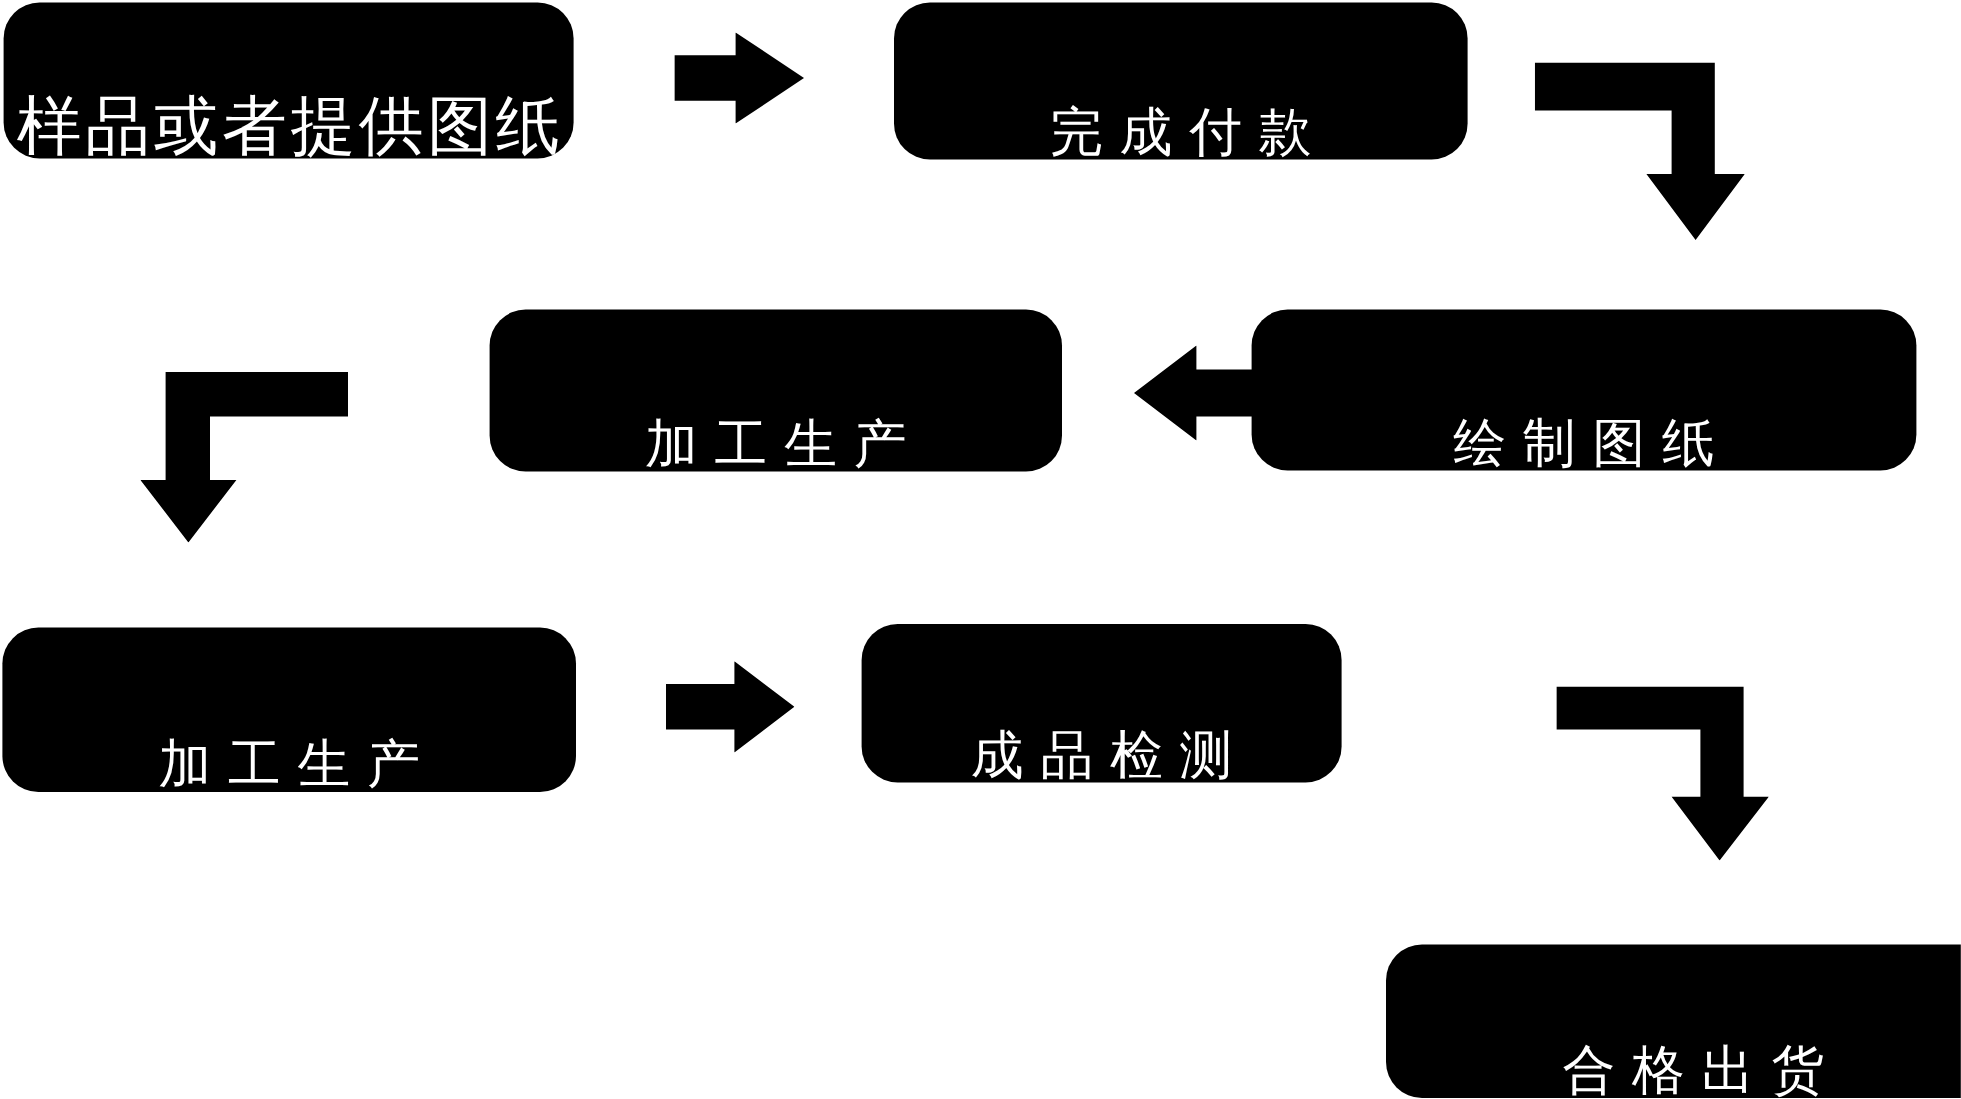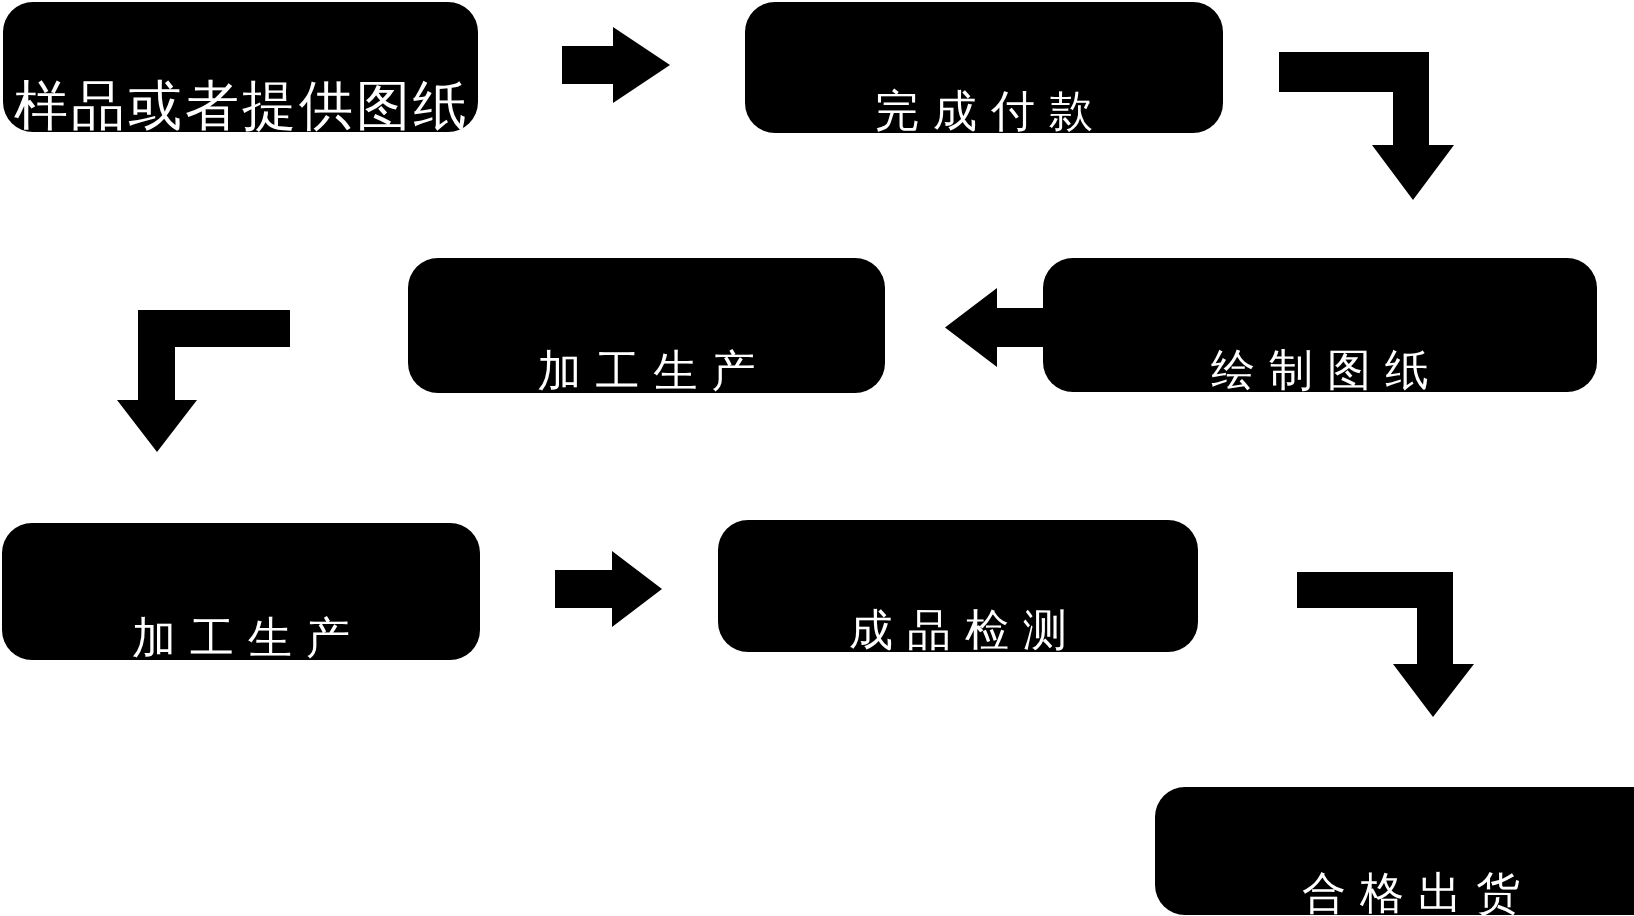--- a/index.html
+++ b/index.html
@@ -33,21 +33,21 @@
     padding-left: 14px; 
     white-space: nowrap;
     line-height: 1;
   }
   .n1 { left: 3px;    top: 2px;   width: 475px; height: 130px; }
   .n1 span { font-size: 54px; letter-spacing: 3px; padding-left: 3px; }
   .n2 { left: 745px;  top: 2px;   width: 478px; height: 131px; }
   .n3 { left: 1043px; top: 258px; width: 554px; height: 134px; }
   .n4 { left: 408px;  top: 258px; width: 477px; height: 135px; }
   .n5 { left: 2px;    top: 523px; width: 478px; height: 137px; }
-  .n6 { left: 718px;  top: 520px; width: 480px; height: 132px; }
+  .n6 { left: 718px;  top: 520px; width: 400px; height: 132px; }
   .n7 { left: 1155px; top: 787px; width: 512px; height: 128px; }
 
   .arrow { position: absolute; display: block; }
   .arrow polygon { fill: #000000; }
   .a1 { left: 562px;  top: 27px;  }
   .a2 { left: 1279px; top: 52px;  }
   .a3 { left: 945px;  top: 288px; }
   .a4 { left: 117px;  top: 310px; }
   .a5 { left: 555px;  top: 551px; }
   .a6 { left: 1297px; top: 572px; }

